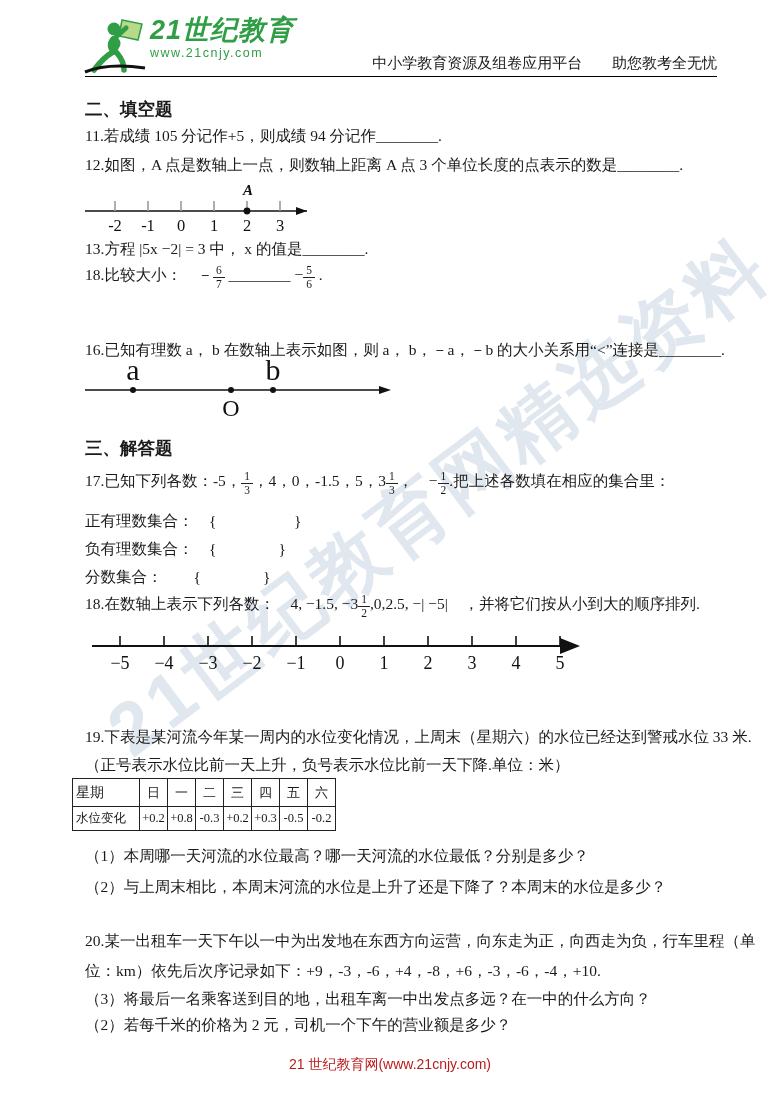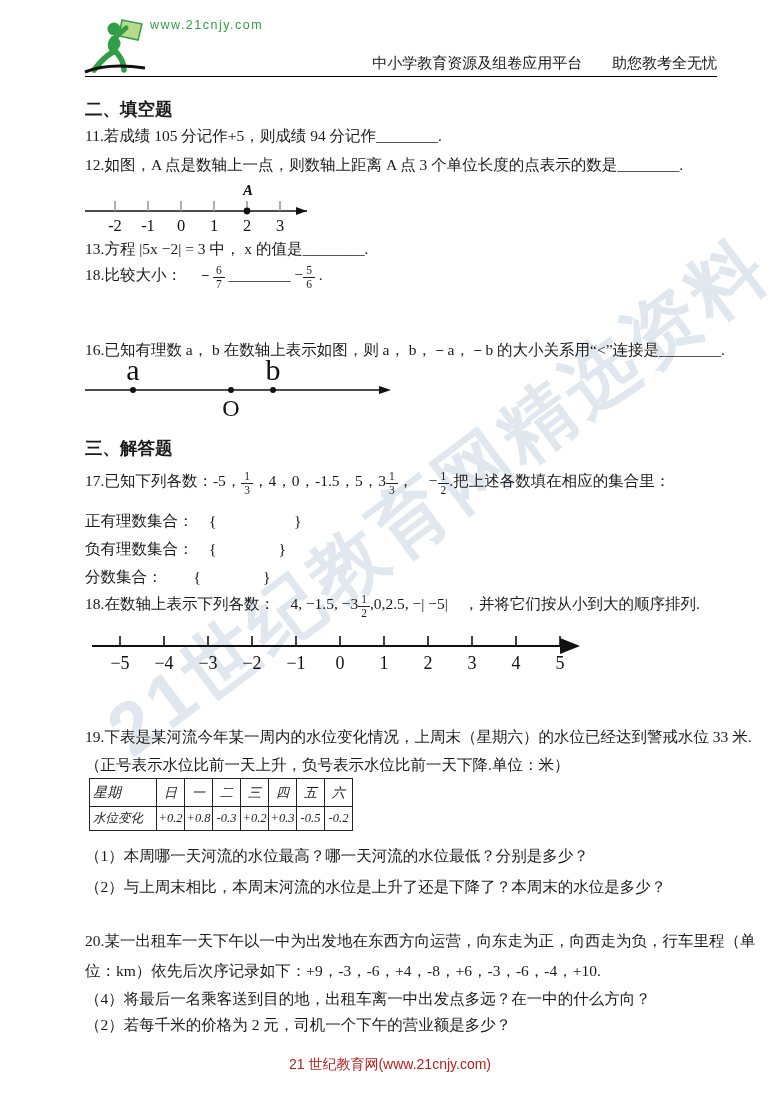--- a/index.html
+++ b/index.html
@@ -20,21 +20,21 @@
     letter-spacing:1.5px;margin-top:2px;}
   .hdr-right{position:absolute;right:63px;top:54px;font-size:15px;white-space:nowrap;z-index:2;}
   .hdr-right span{margin-left:26px;text-align:center;}
   .hdr-rule{position:absolute;left:85px;top:76px;width:632px;border-top:1.6px solid #000;z-index:2;}
   
   .frac{display:inline-block;vertical-align:-8px;text-align:center;
     font-size:11.5px;line-height:1.15;font-family:"Liberation Serif",serif;}
   .frac .num{display:block;border-bottom:1px solid #222;padding:0 3px;}
   .frac .den{display:block;}
   
-  table.wl{border-collapse:collapse;z-index:2;position:absolute;left:89px;top:778px;font-style:italic;}
+  table.wl{border-collapse:collapse;z-index:2;position:absolute;left:72px;top:778px;}
   table.wl td{border:1.4px solid #222;font-size:13px;padding:0 1px;text-align:center;
     font-family:"Liberation Serif",serif;}
   table.wl tr:first-child td{height:27px;}
   table.wl tr:last-child td{height:23px;font-size:12.5px;}
   table.wl td:first-child{width:62px;text-align:left;padding-left:3px;font-size:14px;}
   table.wl td:not(:first-child){width:25px;}
   
   .watermark{position:absolute;left:88px;top:700px;z-index:1;
     font-family:"Liberation Sans",sans-serif;font-weight:bold;font-size:74px;letter-spacing:5px;
     color:rgba(198,211,226,0.55);transform:rotate(-37deg);transform-origin:0 0;white-space:nowrap;}
@@ -54,20 +54,21 @@
     <svg width="62" height="60" viewBox="0 0 62 60">
       <polygon points="38,4 58,8 54,24 35,20" fill="#b9d98a" stroke="#2f9e45" stroke-width="1.5"></polygon>
       <circle cx="30" cy="13" r="6.5" fill="#2f9e45"></circle>
       <path d="M28,20 C21,27 23,36 31,39 L36,30 C38,25 34,20 28,20 Z" fill="#2f9e45"></path>
       <path d="M31,22 L42,12" stroke="#2f9e45" stroke-width="5" stroke-linecap="round" fill="none"></path>
       <path d="M29,36 C22,40 16,46 10,54" stroke="#2f9e45" stroke-width="5.5" stroke-linecap="round" fill="none"></path>
       <path d="M33,37 C38,43 40,48 40,54" stroke="#2f9e45" stroke-width="5.5" stroke-linecap="round" fill="none"></path>
       <path d="M1,56 C18,49 40,49 61,52" stroke="#111" stroke-width="3" fill="none"></path>
     </svg>
     <div class="brand-col">
+      <div class="brand-name" style="color:#2f9e45">21世纪教育</div>
       <div class="brand-url" style="color:#2f9e45">www.21cnjy.com</div>
     </div>
   </div>
   <div class="hdr-right">
     <span style="margin-left:0">中小学教育资源及组卷应用平台</span>
     <span>助您教考全无忧</span>
   </div>
   <div class="hdr-rule"></div>
 
   <div class="line sec-title" style="top:97px">二、填空题</div>
@@ -180,18 +181,18 @@
       <td>-0.2</td>
     </tr>
   </tbody>
     </table>
 
   <div class="line" style="top:846px">（1）本周哪一天河流的水位最高？哪一天河流的水位最低？分别是多少？</div>
   <div class="line" style="top:877px">（2）与上周末相比，本周末河流的水位是上升了还是下降了？本周末的水位是多少？</div>
 
   <div class="line" style="top:931px">20.某一出租车一天下午以一中为出发地在东西方向运营，向东走为正，向西走为负，行车里程（单</div>
   <div class="line" style="top:961px">位：km）依先后次序记录如下：+9，-3，-6，+4，-8，+6，-3，-6，-4，+10.</div>
-  <div class="line" style="top:989px">（4）将最后一名乘客送到目的地，出租车离一中出发点多远？在一中的什么方向？</div>
+  <div class="line" style="top:989px">（3）将最后一名乘客送到目的地，出租车离一中出发点多远？在一中的什么方向？</div>
   <div class="line" style="top:1015px">（2）若每千米的价格为 2 元，司机一个下午的营业额是多少？</div>
 
   <div class="footer" style="color:#b91c1c">21 世纪教育网(www.21cnjy.com)</div>
 
 </div>
 
 </body></html>

